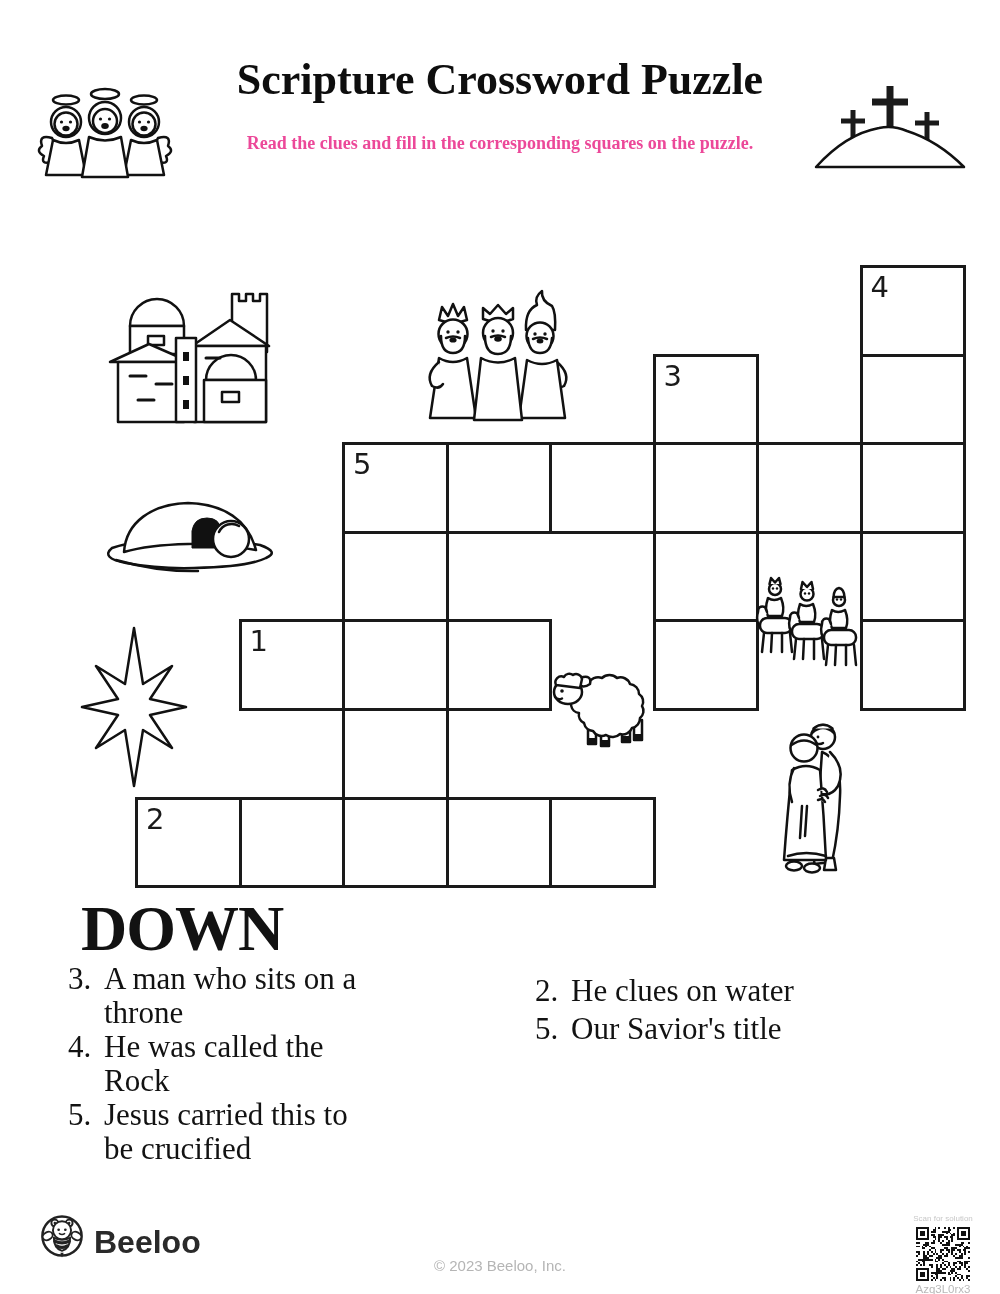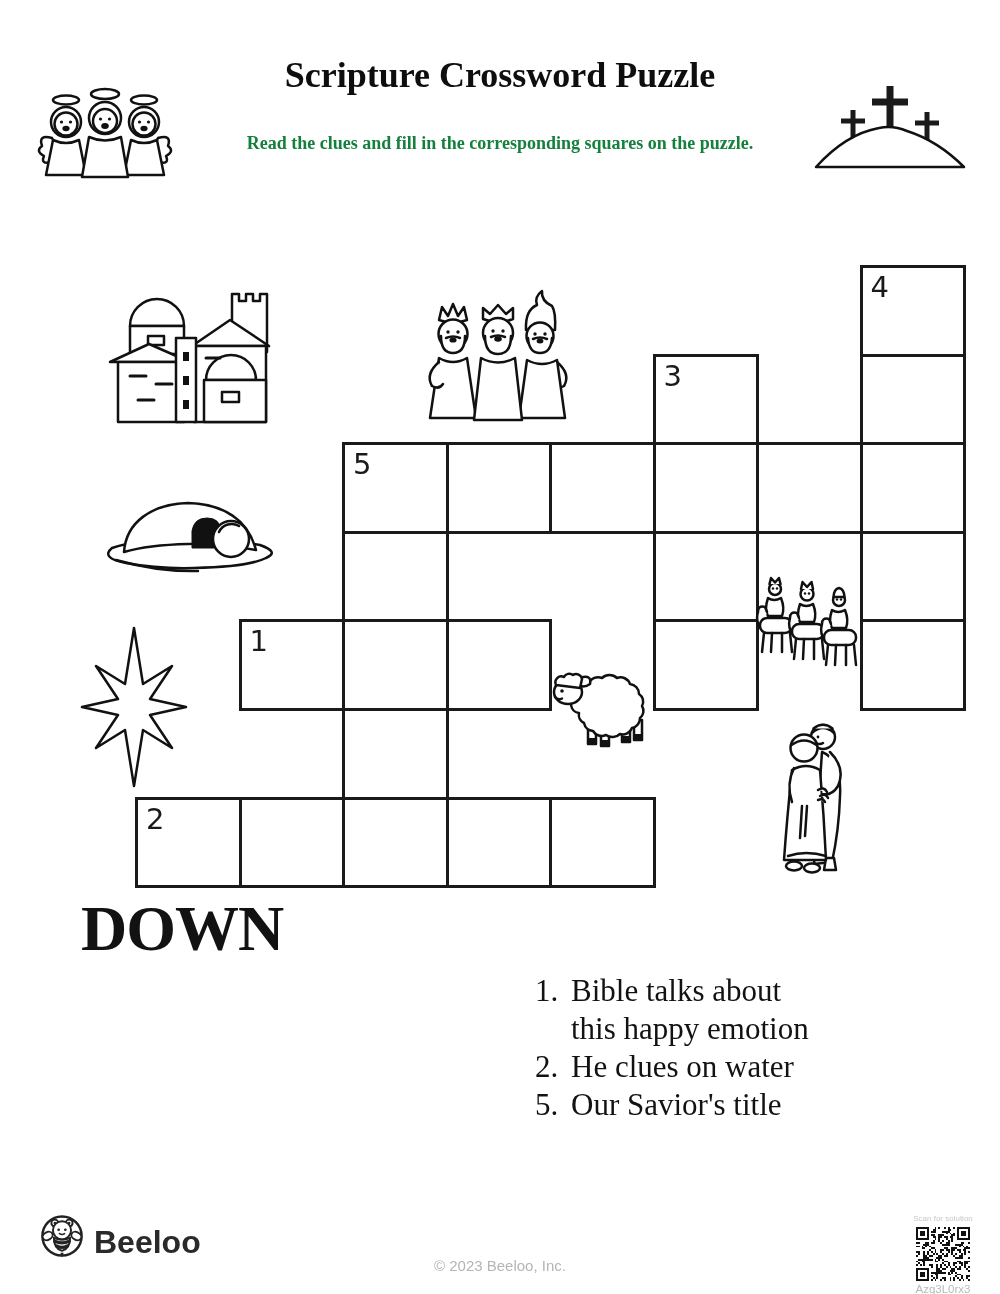--- a/index.html
+++ b/index.html
@@ -1,22 +1,22 @@
 <!DOCTYPE html>
 <html><head>
 <meta charset="utf-8">
 <style>
   html,body{margin:0;padding:0;background:#fff;}
   .page{position:relative;width:1000px;height:1294px;background:#ffffff;overflow:hidden;
         font-family:"Liberation Serif",serif;color:#111;}
   
   .title{position:absolute;left:0;right:0;top:54px;text-align:center;
-         font-family:"Liberation Serif",serif;font-weight:700;font-size:36px;color:#0e0e0e;}
+         font-family:"Liberation Serif",serif;font-weight:700;font-size:44px;color:#0e0e0e;}
   .subtitle{position:absolute;left:0;right:0;top:133px;text-align:center;
-         font-family:"Liberation Serif",serif;font-weight:700;font-size:18px;color:#15803d;}
+         font-family:"Liberation Serif",serif;font-weight:700;font-size:18px;color:#ec4899;}
   
   .cell{position:absolute;width:106.5px;height:91.6px;border:3px solid #1a1a1a;
         box-sizing:border-box;background:#fff;z-index:1;}
   .cellnum{position:absolute;left:8px;top:2px;font-family:"DejaVu Sans",sans-serif;
         font-size:29px;color:#1a1a1a;}
   
   .ill{position:absolute;z-index:5;}
   .ill svg{display:block;width:100%;height:100%;}
   .ill-angels{left:34px;top:80px;width:142px;height:100px;}
   .ill-crosses{left:813px;top:80px;width:154px;height:90px;}
@@ -352,23 +352,27 @@
         <ellipse cx="46" cy="158" rx="8" ry="4.5"></ellipse>
       </g>
       <g fill="#111">
         <circle cx="52" cy="27" r="1.4"></circle>
       </g>
       <path class="nl" stroke-width="2" d="M50,33 q4,2 7,0"></path>
     </svg>
   </div>
 
   <div class="clue-head head-down">DOWN</div>
+  <ul class="clues clues-down">
+    <li><span class="cnum">3.</span><span>A man who sits on a throne</span></li>
+    <li><span class="cnum">4.</span><span>He was called the Rock</span></li>
+    <li><span class="cnum">5.</span><span>Jesus carried this to be crucified</span></li>
+  </ul>
 
   <ul class="clues clues-across">
-    <li><span class="cnum">1.</span><span>Bible talks about this happy emotion</span></li>
     <li><span class="cnum">2.</span><span>He clues on water</span></li>
     <li><span class="cnum">5.</span><span>Our Savior's title</span></li>
   </ul>
 
   <div class="brand">
     <div class="bee">
       <svg viewBox="0 0 46 46">
         <circle cx="23" cy="23" r="20.5" fill="#fff" stroke="#222" stroke-width="2.6"></circle>
         <g fill="#fff" stroke="#222" stroke-width="2">
           <ellipse cx="8" cy="23" rx="5.5" ry="4" transform="rotate(-28 8 23)"></ellipse>

